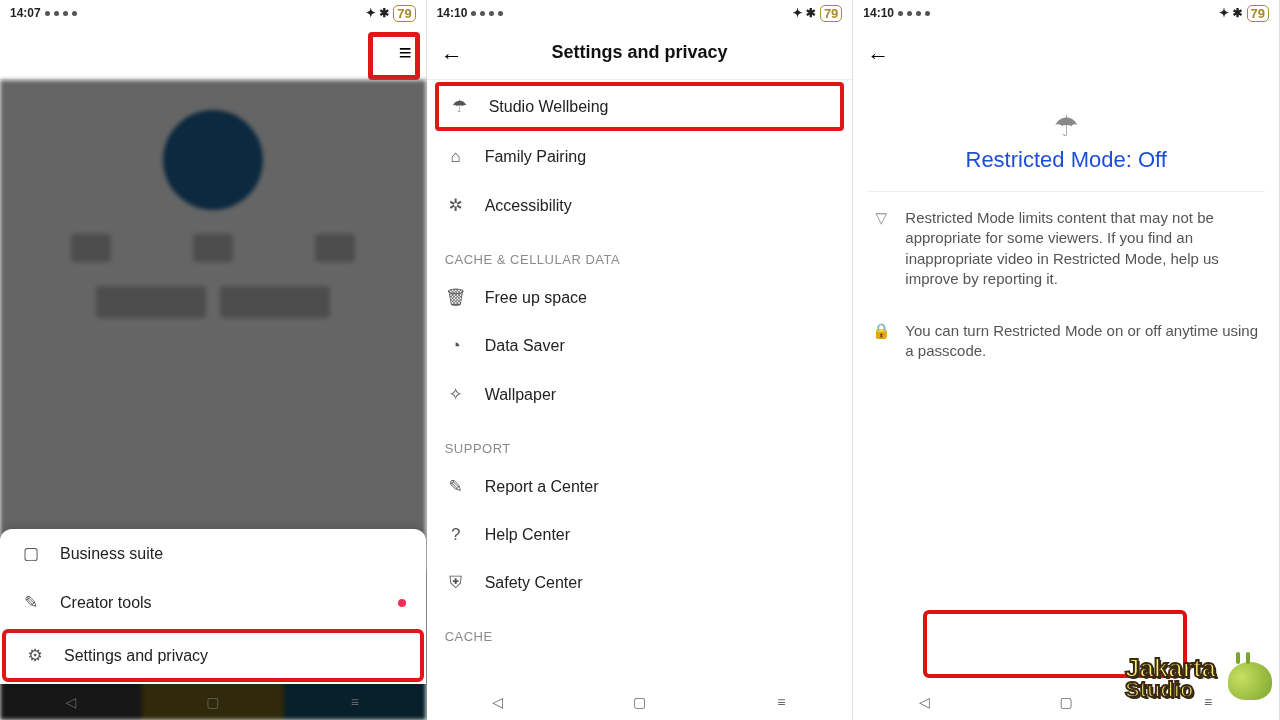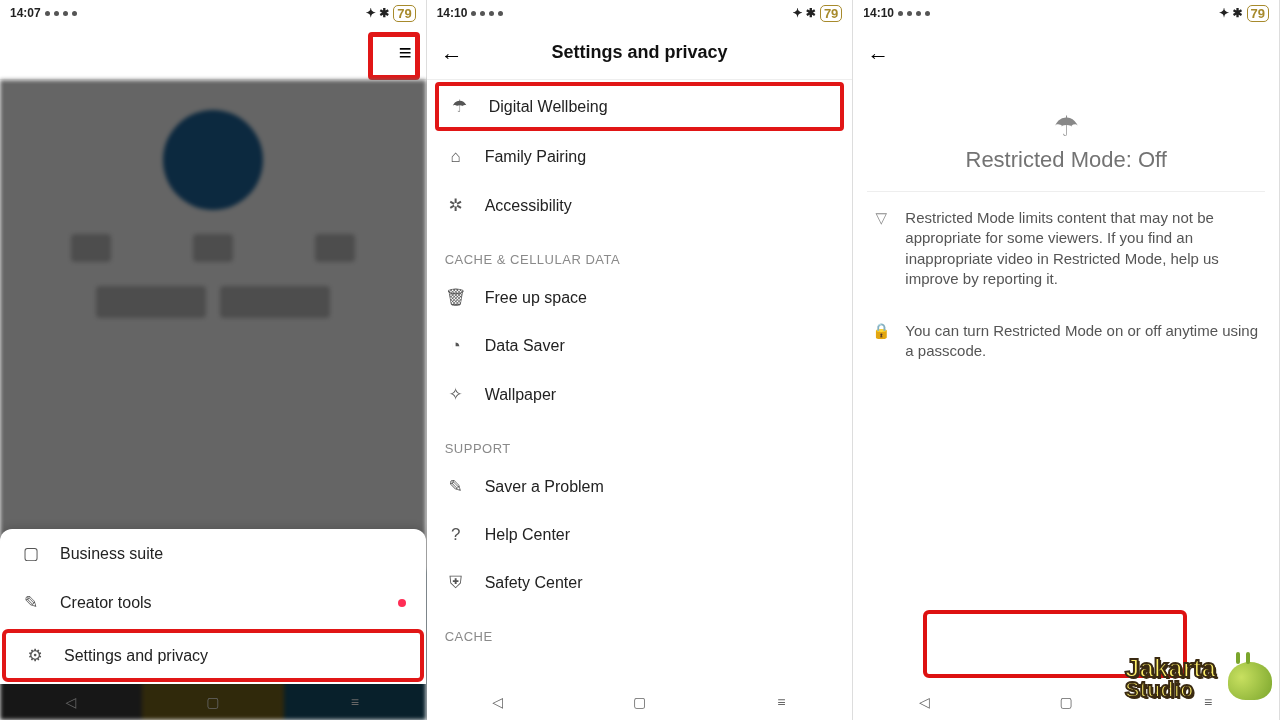--- a/index.html
+++ b/index.html
@@ -74,21 +74,21 @@
   .p1-stats div{width:40px;height:28px;background:#aaa;border-radius:4px;}
   .p1-btns{display:flex;justify-content:center;gap:14px;margin-top:12px;}
   .p1-btns div{width:110px;height:32px;background:#aaa;border-radius:4px;}
   .p1-thumbs{position:absolute;bottom:0;left:0;right:0;height:150px;display:flex;}
   .p1-thumbs div{flex:1;background:#333;}
   .p1-thumbs div:nth-child(2){background:#6b5a1a;}
   .p1-thumbs div:nth-child(3){background:#12455e;}
   
   .rm-head { text-align:center; padding:30px 0 18px; border-bottom:1px solid #eee; margin:0 14px;}
   .rm-head .ic { font-size:28px; color:#888; }
-  .rm-head .t { font-size:22px; color:#737373; margin-top:4px;}
+  .rm-head .t { font-size:22px; color:#1d4ed8; margin-top:4px;}
   .rm-row { display:flex; gap:14px; padding:16px 18px; font-size:15px; color:#555; line-height:1.35;}
   .rm-row .ic { width:20px; color:#888; flex-shrink:0; text-align:center;}
   .cta {
     position:absolute; bottom:50px; left:14px; right:14px;
     background:#fe2c55; color:#fff; text-align:center;
     padding:16px 0; border-radius:4px; font-size:16px; font-weight:600;
   }
   .cta-hl { position:absolute; bottom:42px; left:70px; width:264px; height:68px; border:4px solid #d11; border-radius:6px;}
   .logo {
     position:absolute; right:8px; bottom:20px;
@@ -175,21 +175,21 @@
         <span class="batt">79</span>
       </div>
   </div>
   <div class="header">
     <span class="back">←</span>
     <span class="title">Settings and privacy</span>
   </div>
   <div class="list">
     <div class="item item-hl">
       <span class="ic">☂</span>
-      <span>Digital Wellbeing</span>
+      <span>Studio Wellbeing</span>
     </div>
     <div class="item">
       <span class="ic">⌂</span>
       <span>Family Pairing</span>
     </div>
     <div class="item">
       <span class="ic">✲</span>
       <span>Accessibility</span>
     </div>
     <div class="section-h">CACHE &amp; CELLULAR DATA</div>
@@ -201,21 +201,21 @@
       <span class="ic">◔</span>
       <span>Data Saver</span>
     </div>
     <div class="item">
       <span class="ic">✧</span>
       <span>Wallpaper</span>
     </div>
     <div class="section-h">SUPPORT</div>
     <div class="item">
       <span class="ic">✎</span>
-      <span>Saver a Problem</span>
+      <span>Report a Center</span>
     </div>
     <div class="item">
       <span class="ic">?</span>
       <span>Help Center</span>
     </div>
     <div class="item">
       <span class="ic">⛨</span>
       <span>Safety Center</span>
     </div>
     <div class="section-h">CACHE</div>

